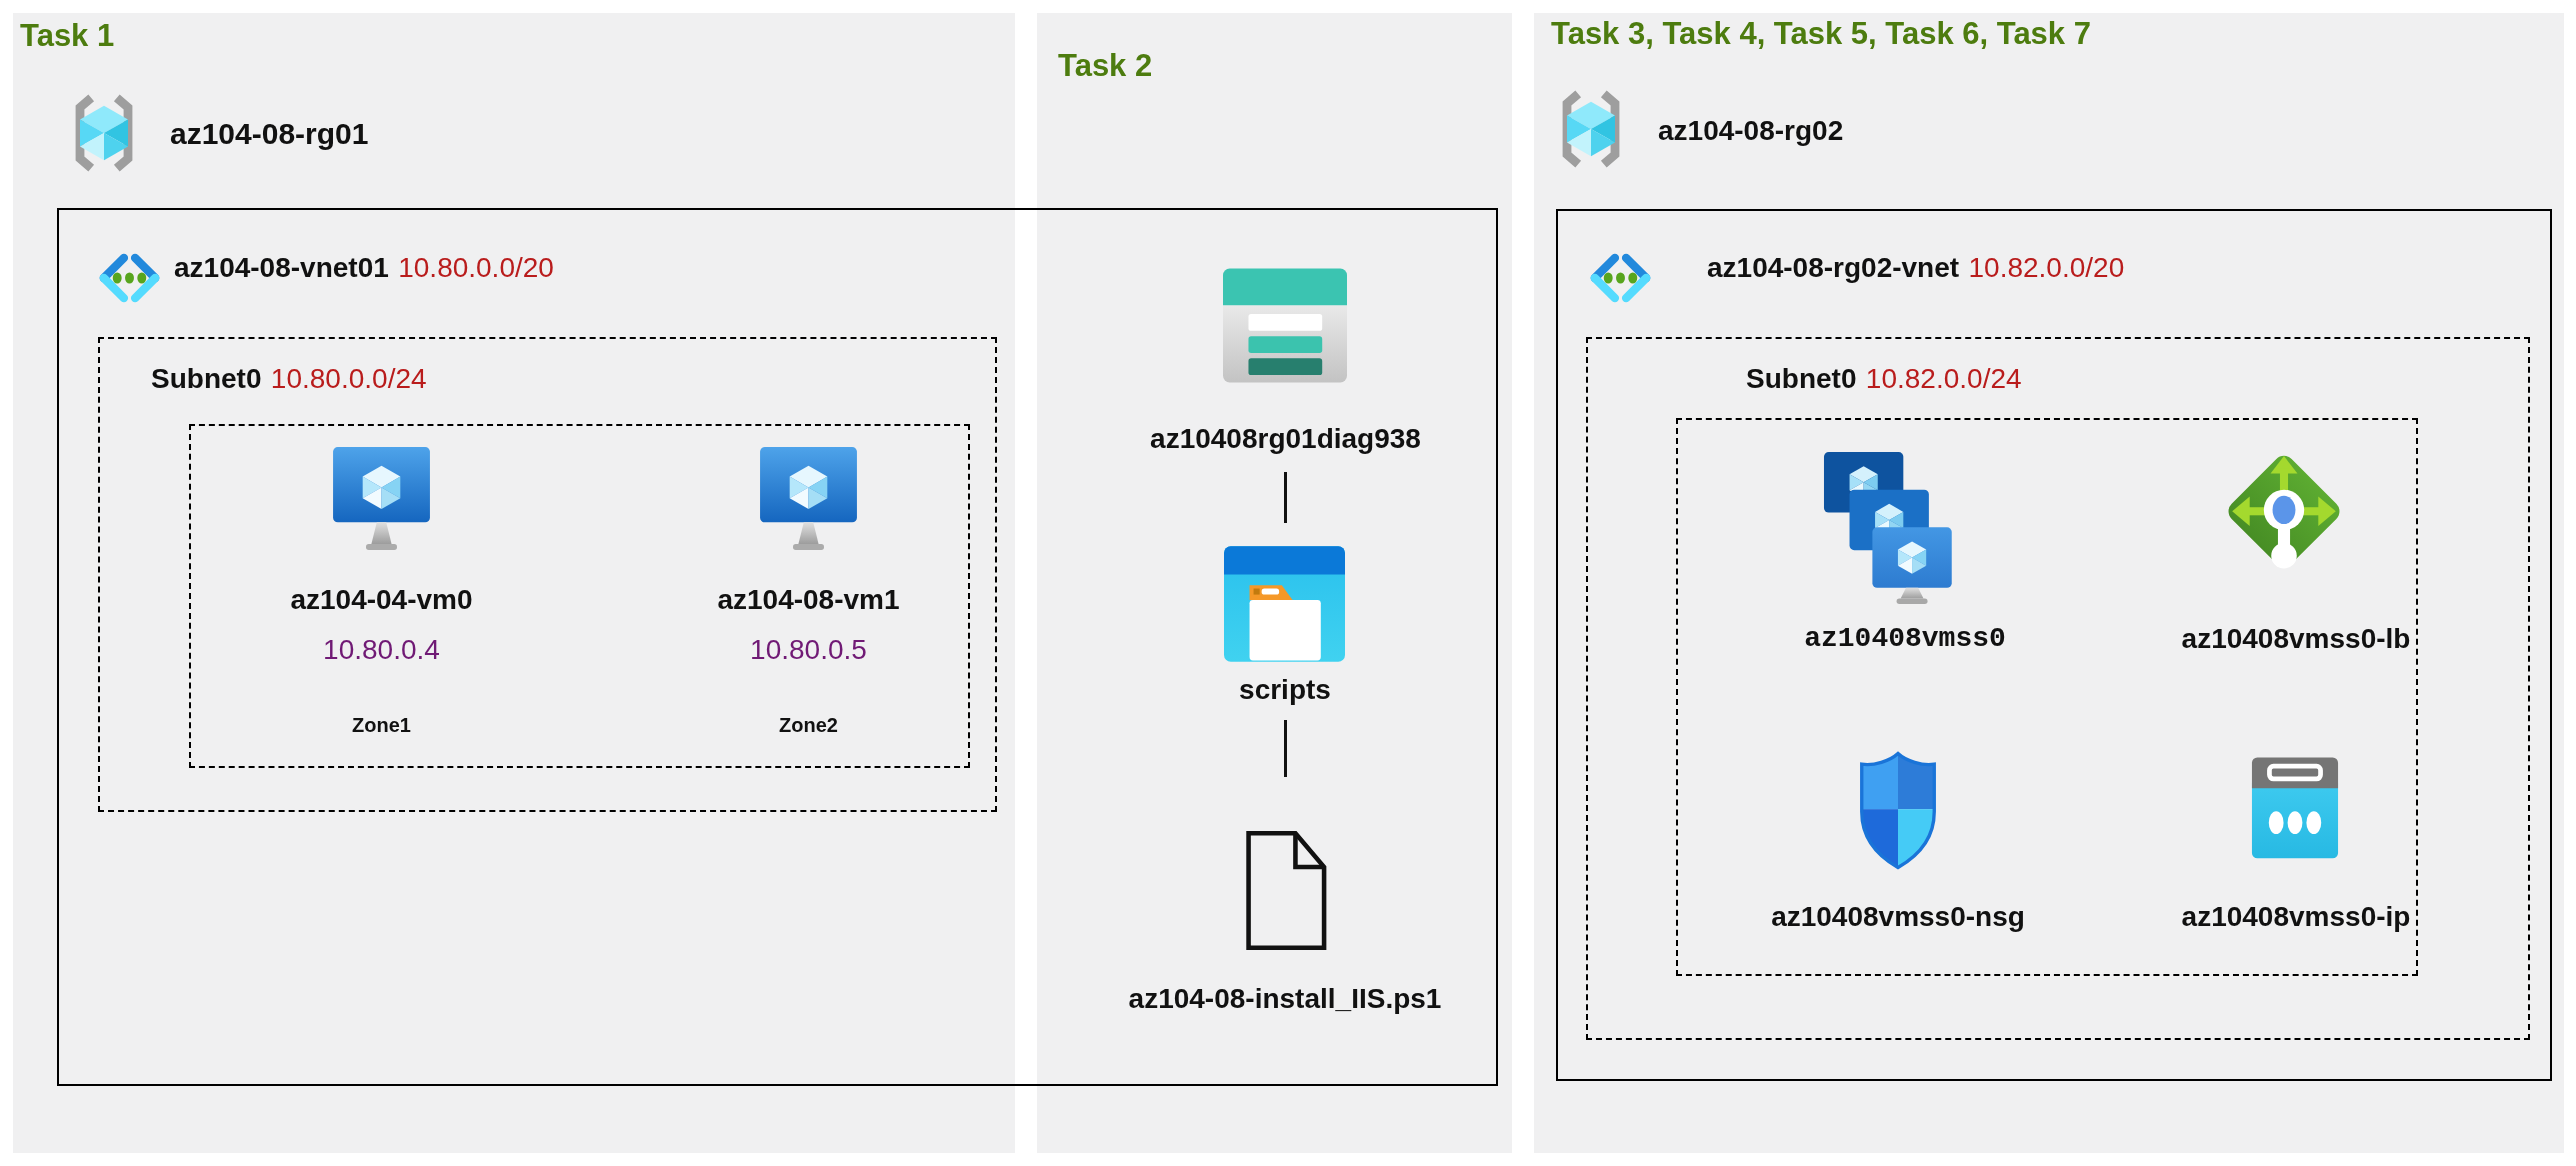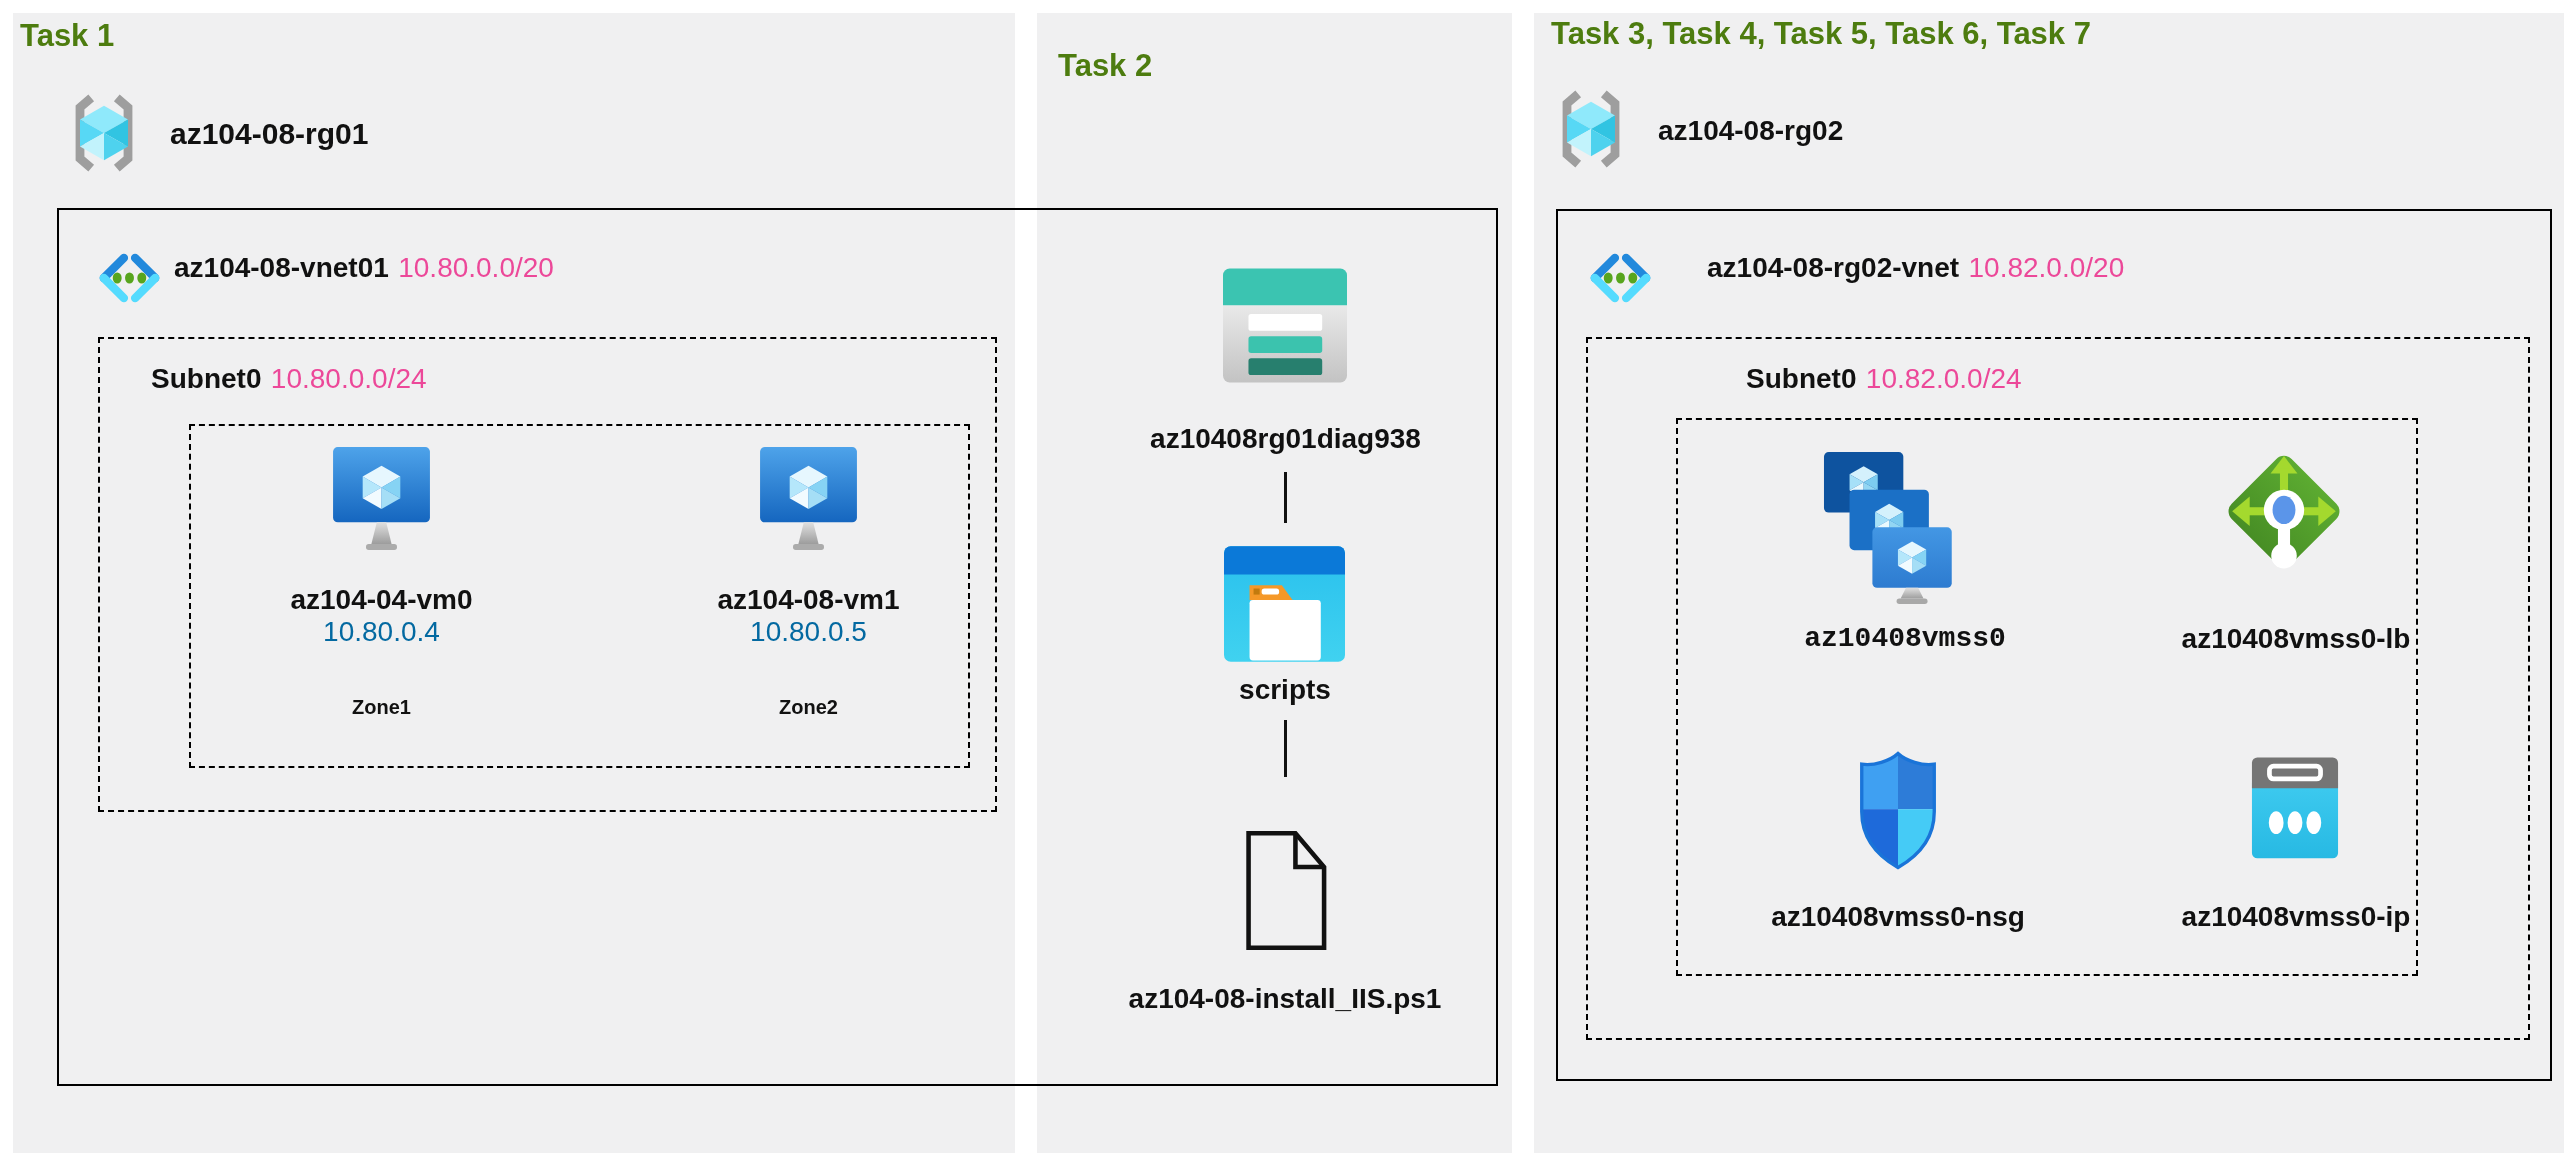--- a/index.html
+++ b/index.html
@@ -4,25 +4,25 @@
 <style>
   * { margin:0; padding:0; box-sizing:border-box; }
   html,body { width:2576px; height:1166px; background:#ffffff;
     font-family:"Liberation Sans", sans-serif; color:#111; overflow:hidden; }
   .abs { position:absolute; }
   .panel { position:absolute; background:#f0f0f1; }
   .task-title { position:absolute; font-size:31px; font-weight:700; color:#4d7c0f; white-space:nowrap; }
   .solid-box { position:absolute; border:2.7px solid #000; background:transparent; }
   .dashed-box { position:absolute; border:2px dashed #000; background:transparent; }
   .lbl { position:absolute; font-size:28px; font-weight:700; white-space:nowrap; }
-  .cidr { margin-left:9.4px; font-weight:400; color:#ec4899; }
+  .cidr { margin-left:9.4px; font-weight:400; color:#b91c1c; }
   .center { text-align:center; }
   .vm-cell { position:absolute; width:283px; display:flex; flex-direction:column; align-items:center; }
   .vm-name { font-size:28px; font-weight:700; margin-top:26px; }
-  .vm-ip   { font-size:28px; font-weight:400; margin-top:0; color:#0369a1; }
+  .vm-ip   { font-size:28px; font-weight:400; margin-top:18px; color:#701a75; }
   .vm-zone { font-size:20px; font-weight:700; margin-top:48px; }
   .conn { position:absolute; width:2.7px; background:#111; }
   .icon { display:block; }
 </style>
 </head>
 <body>
 
 <div class="panel" style="left:13px;top:13px;width:1002px;height:1140px;"></div>
 <div class="panel" style="left:1037px;top:13px;width:475px;height:1140px;"></div>
 <div class="panel" style="left:1534px;top:13px;width:1030px;height:1140px;"></div>

